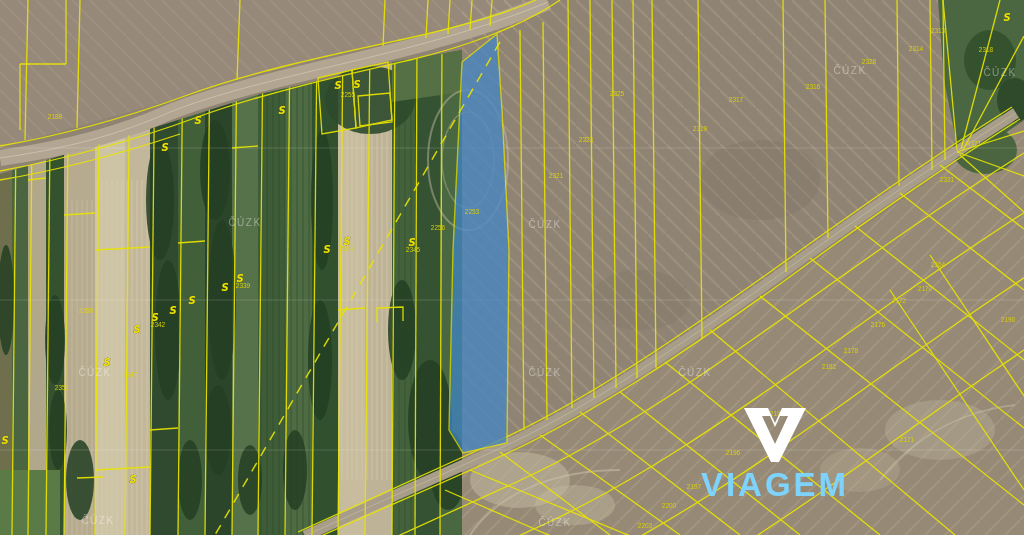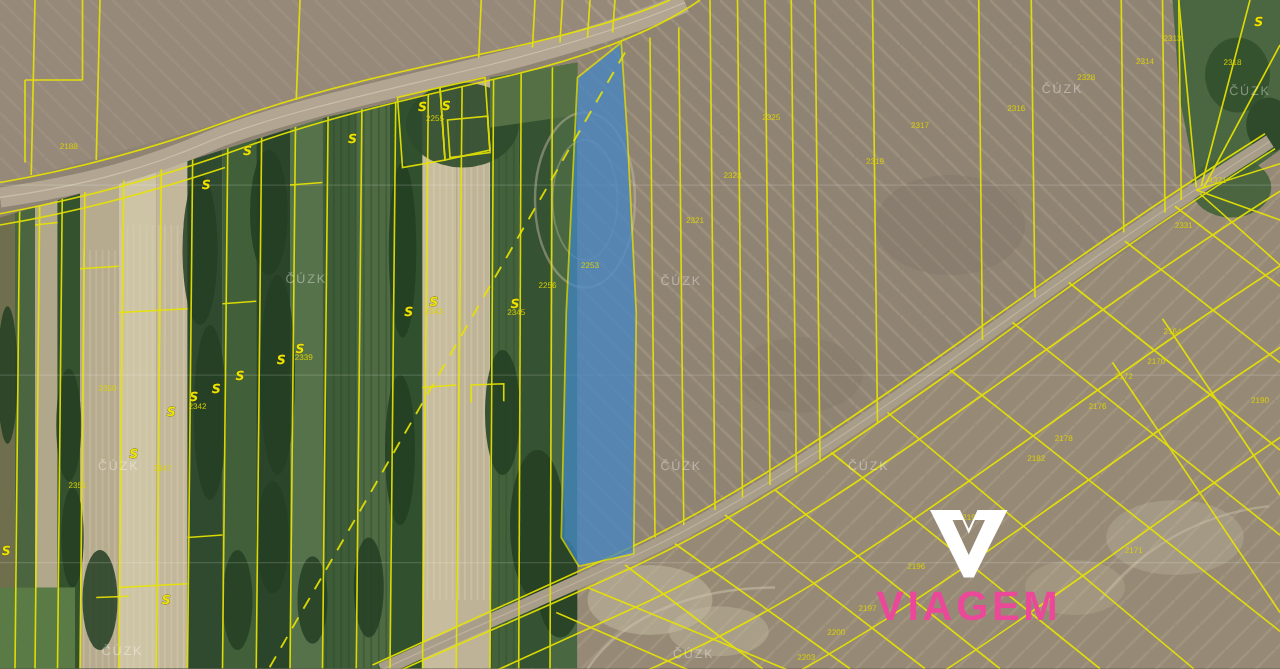--- a/index.html
+++ b/index.html
@@ -13,21 +13,21 @@
   text.ssym{font-family:"DejaVu Sans",sans-serif;font-size:10px;font-weight:bold;
     font-style:italic;fill:#efe400;text-anchor:middle;paint-order:stroke;
     stroke:#4a4a10;stroke-width:.4;}
   
   text.wm{font-family:"Liberation Sans",sans-serif;font-size:10px;fill:#ffffff;
     opacity:.38;letter-spacing:1.5px;text-anchor:middle;}
   .logo{position:absolute;left:655px;top:408px;width:240px;text-align:center;
     color:#fff;user-select:none;}
   .logo .gem{display:block;margin:0 auto 4px auto;}
   .logo .brand-text{font-size:33px;font-weight:bold;letter-spacing:3px;
-    color:#ec4899;line-height:1;}
+    color:#7dd3fc;line-height:1;}
 </style>
 </head>
 <body>
 
 <div class="viewport">
 <svg width="1024" height="535" viewBox="0 0 1024 535">
   <defs>
     <clipPath id="stripsClip">
       <polygon points="0,174 140,132 260,94 410,60 462,50 462,535 0,535"></polygon>
     </clipPath>

